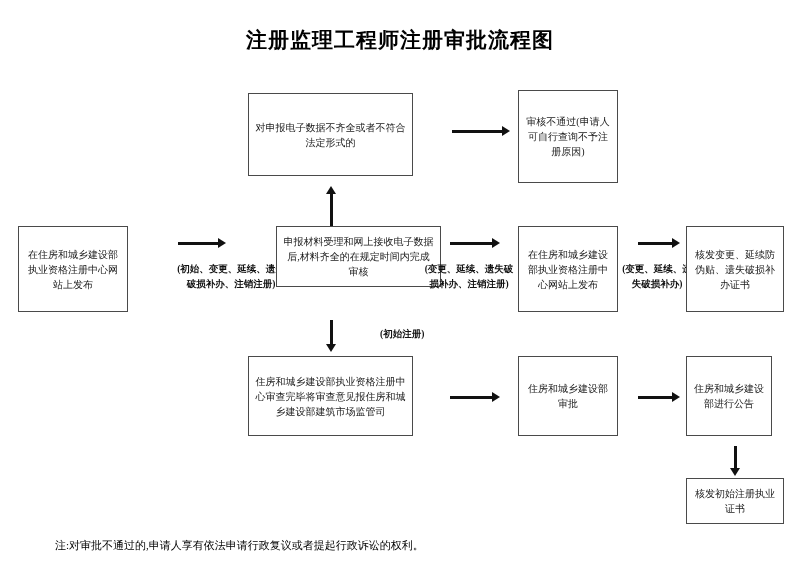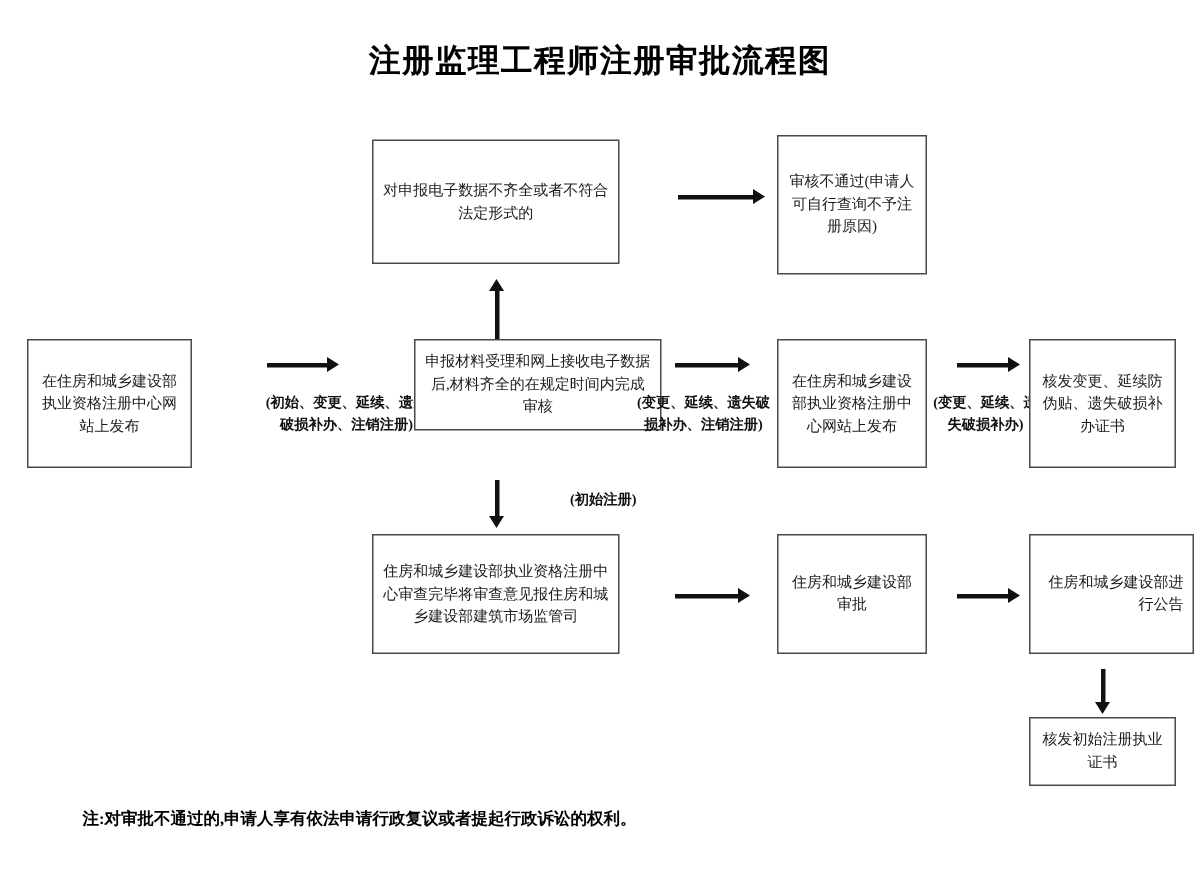--- a/index.html
+++ b/index.html
@@ -72,21 +72,21 @@
   .arrow-v .head-down{
     width:0;height:0;
     border-left:5.5px solid transparent;
     border-right:5.5px solid transparent;
     border-top:8px solid #111;
   }
   .footnote{
     position:absolute;
     left:55px;top:538px;
     font-size:11px;
-    font-weight:bold;
+    font-weight:normal;
     color:#000;
   }
 </style>
 </head>
 <body>
 
 <div class="canvas">
 
   <div class="title">注册监理工程师注册审批流程图</div>
 
@@ -163,21 +163,21 @@
 
   <div class="box" style="left:518px;top:356px;width:100px;height:80px;">
     <span>住房和城乡建设部审批</span>
   </div>
 
   <div class="arrow-r" style="left:638px;top:392px;width:42px;">
     <div class="shaft"></div>
     <div class="head"></div>
   </div>
 
-  <div class="box" style="left:686px;top:356px;width:110px;height:80px;text-align:right;">
+  <div class="box" style="left:686px;top:356px;width:86px;height:80px;">
     <span>住房和城乡建设部进行公告</span>
   </div>
 
   <div class="arrow-v" style="left:730px;top:446px;height:30px;">
     <div class="shaft"></div>
     <div class="head-down"></div>
   </div>
 
   <div class="box" style="left:686px;top:478px;width:98px;height:46px;">
     <span>核发初始注册执业证书</span>

